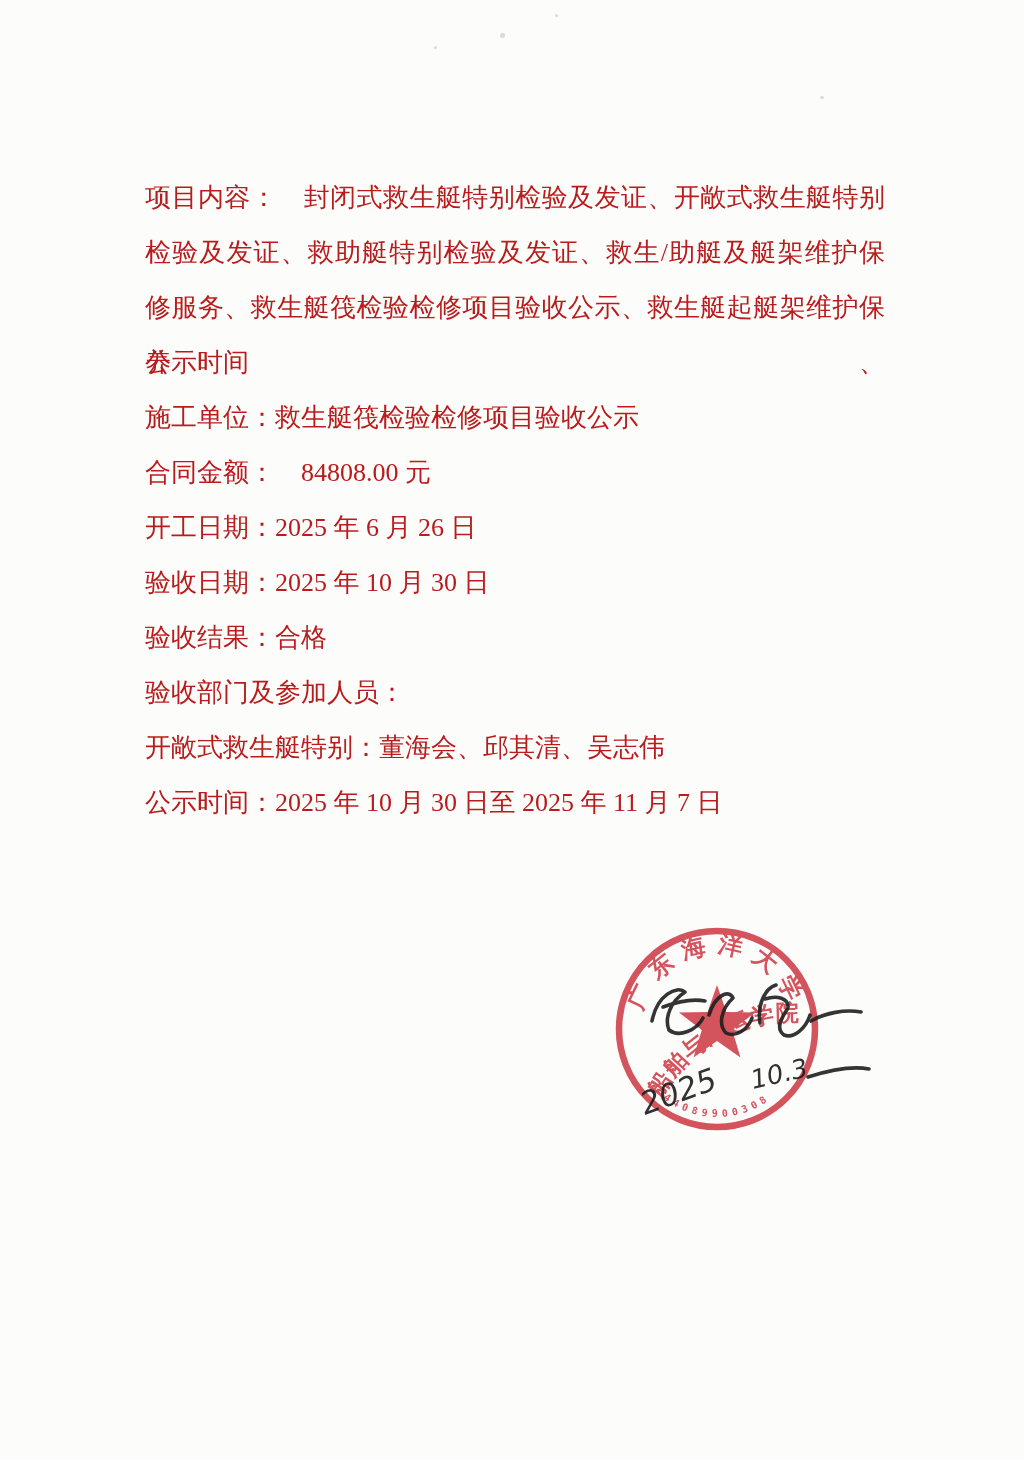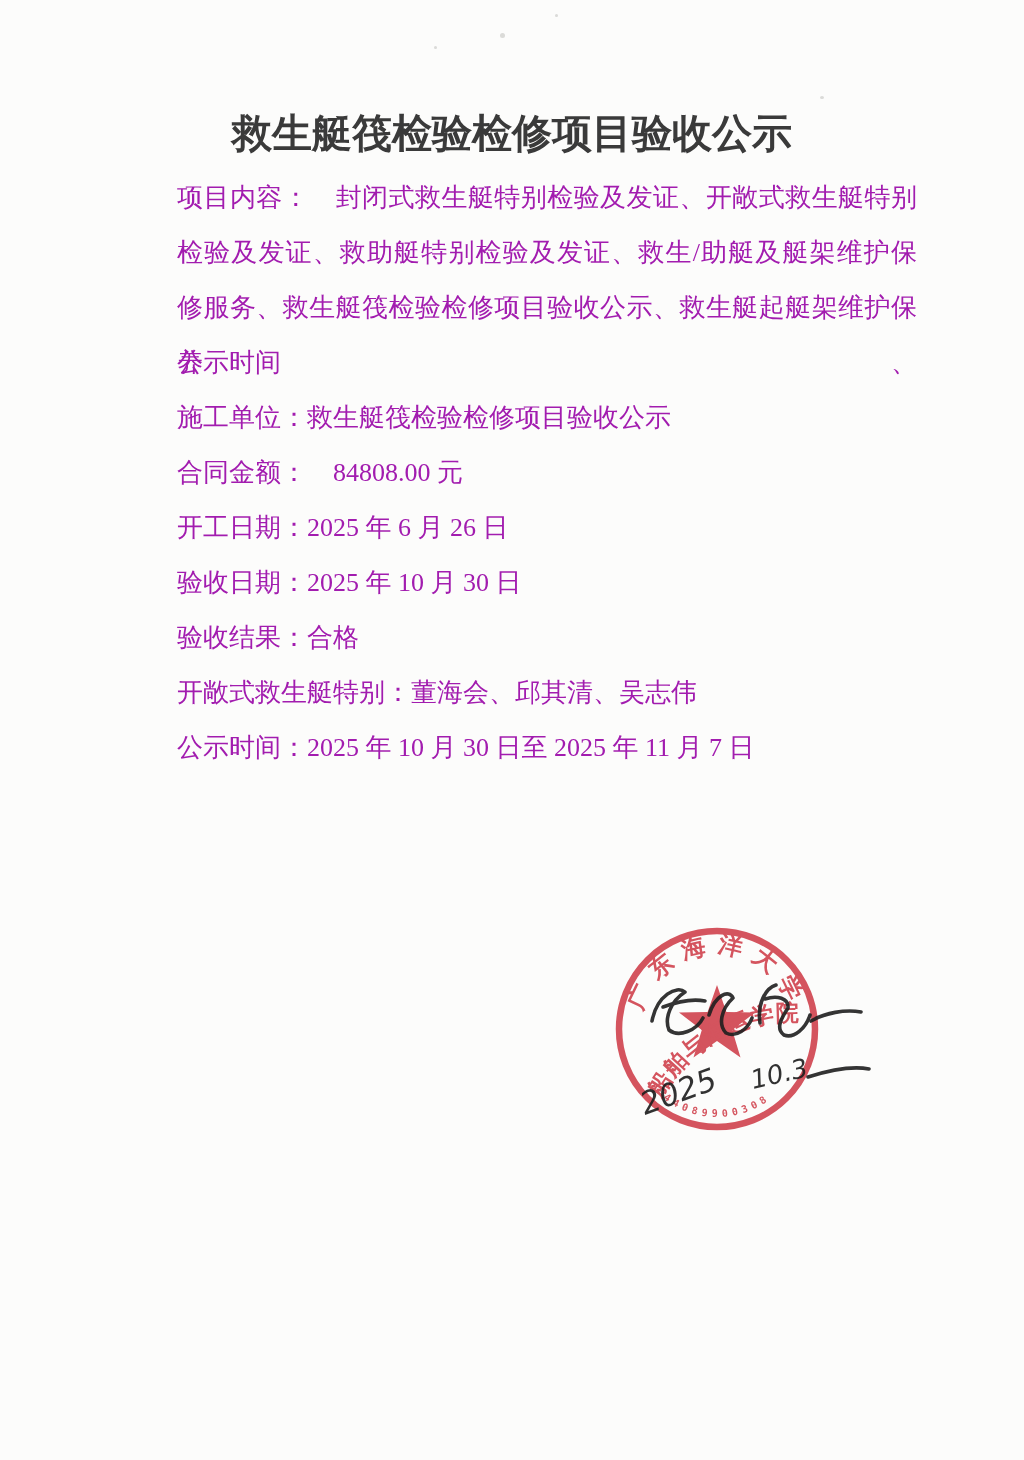--- a/index.html
+++ b/index.html
@@ -14,53 +14,53 @@
   .page{position:absolute;inset:0;background:#fcfcfb;}
   .speck{position:absolute;border-radius:50%;background:#b9b9b6;opacity:.5;}
   .doc-title{
     position:absolute;top:106px;left:0;width:1024px;
     text-align:center;
     font-size:40px;font-weight:700;color:#3a3a3a;
     letter-spacing:0px;
   }
   .content{
     position:absolute;left:145px;top:170px;width:740px;
-    font-size:26px;color:#a21caf;margin-left:32px;
+    font-size:26px;color:#b91c1c;
   }
   .line{line-height:55px;height:55px;white-space:nowrap;}
   .jline{white-space:normal;text-align:justify;text-align-last:justify;}
   .stamp-wrap{
     position:absolute;left:605px;top:925px;width:300px;height:240px;
   }
   .stamp-wrap svg{display:block;}
   .seal-red{opacity:.88;}
   .ink{opacity:.9;}
 </style>
 </head>
 <body>
 
 <div class="page">
 
   <div class="speck" style="left:500px;top:33px;width:5px;height:5px;"></div>
   <div class="speck" style="left:555px;top:14px;width:3px;height:3px;"></div>
   <div class="speck" style="left:434px;top:46px;width:3px;height:3px;"></div>
   <div class="speck" style="left:820px;top:96px;width:4px;height:3px;"></div>
 
-  <div class="doc-title">救生艇筏检验检修项目验收公示</div>
 
   <div class="content">
     <div class="line jline">项目内容：　封闭式救生艇特别检验及发证、开敞式救生艇特别</div>
     <div class="line jline">检验及发证、救助艇特别检验及发证、救生/助艇及艇架维护保</div>
     <div class="line jline">修服务、救生艇筏检验检修项目验收公示、救生艇起艇架维护保养、</div>
     <div class="line">公示时间</div>
     <div class="line">施工单位：救生艇筏检验检修项目验收公示</div>
     <div class="line">合同金额：　84808.00 元</div>
     <div class="line">开工日期：2025 年 6 月 26 日</div>
     <div class="line">验收日期：2025 年 10 月 30 日</div>
     <div class="line">验收结果：合格</div>
+    <div class="line">验收部门及参加人员：</div>
     <div class="line">开敞式救生艇特别：董海会、邱其清、吴志伟</div>
     <div class="line">公示时间：2025 年 10 月 30 日至 2025 年 11 月 7 日</div>
   </div>
 
   <div class="stamp-wrap">
     <svg width="300" height="240" viewBox="0 0 300 240">
       <defs>
         <path id="arcTop" d="M 38.6,123.7 A 76,76 0 1 1 185.4,123.7" fill="none"></path>
         <path id="arcCollege" d="M 54,176 A 150,150 0 0 1 198,96" fill="none"></path>
         <path id="arcSerial" d="M 39.9,154.5 A 88,88 0 0 0 184.1,154.5" fill="none"></path>

